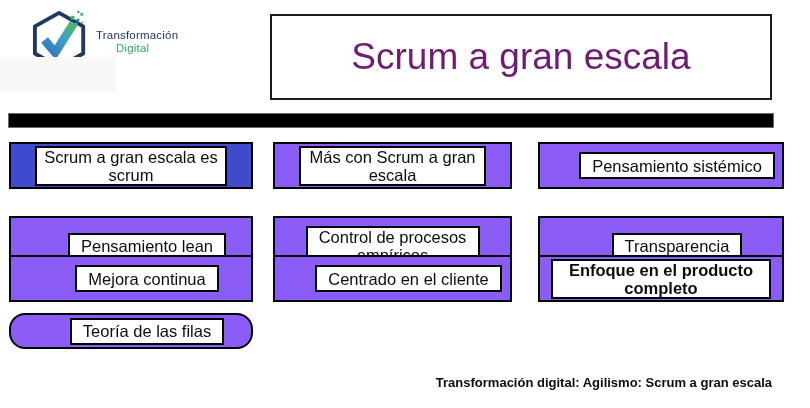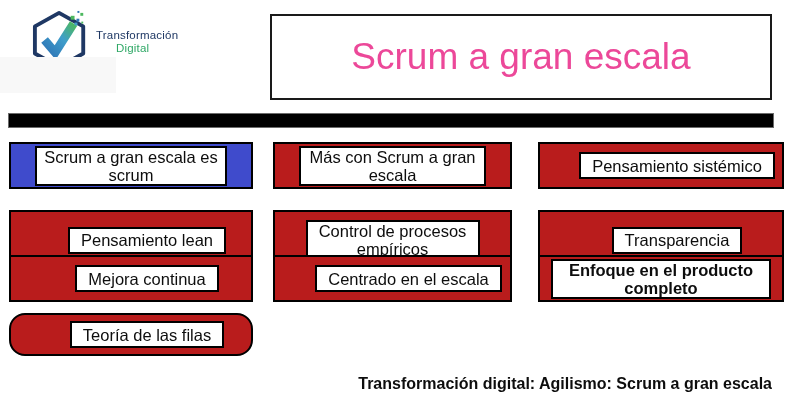--- a/index.html
+++ b/index.html
@@ -15,58 +15,58 @@
   .logo-text { position:absolute; left:72px; top:23px; line-height:13px; font-weight:normal; font-size:11.5px; letter-spacing:.2px; }
   .logo-line1 { color:#1F3864; }
   .logo-line2 { color:#2FA866;padding-left:20px; }
 
   
   .title-box {
     position:absolute; left:270px; top:14px; width:502px; height:86px;
     border:2px solid #1a1a1a; box-sizing:border-box; background:#fff;
     display:flex; align-items:center; justify-content:center;
   }
-  .title-box span { font-size:37px; color:#ec4899; }
+  .title-box span { font-size:37px; color:#701a75; }
 
   
   .black-bar {
     position:absolute; left:8px; top:113px; width:766px; height:15px;
     background:#000; border:1px solid #6b6b6b; box-sizing:border-box;
   }
 
   
   .box {
-    position:absolute; border:2px solid #000; background:#b91c1c; box-sizing:border-box;
+    position:absolute; border:2px solid #000; background:#8b5cf6; box-sizing:border-box;
     display:flex; align-items:center; justify-content:center;
   }
   .inner {
     border:2px solid #000; background:#fff; box-sizing:border-box;
     display:flex; align-items:center; justify-content:center; text-align:center;
     font-size:16.5px; line-height:18px; color:#0d0d0d;
   }
   .single { white-space:nowrap; height:27px; padding:0 11px;margin-left:32px; }
   .tall   { height:40px; padding:8px 6px; }
 
   .c1 { left:9px;   width:244px; }
   .c2 { left:273px; width:239px; }
   .c3 { left:538px; width:246px; }
   .r1 { top:142px; height:47px; }
-  .r2 { top:210px; height:60px; }
+  .r2 { top:216px; height:60px; }
   .r3 { top:255px; height:47px;justify-content:center; }
-  .r4 { top:313px; height:43px;border-radius:16px; }
+  .r4 { top:313px; height:36px;border-radius:16px; }
 
   .iw192 { width:192px; }
   .iw187 { width:187px; }
   .iw174 { width:174px;text-align:center; }
   .iw220 { width:220px;font-weight:bold; }
 
   
   .footer {
     position:absolute; top:375px; right:38px;
-    font-size:16px; font-weight:bold; color:#0d0d0d; white-space:nowrap;
+    font-size:13px; font-weight:bold; color:#0d0d0d; white-space:nowrap;
   }
 </style>
 </head>
 <body>
 
 <div class="logo">
   <svg width="62" height="58" viewBox="0 0 62 60">
     <defs>
       <linearGradient id="chk" x1="0" y1="1" x2="1" y2="0">
         <stop offset="0" stop-color="#2E75B6"></stop>
@@ -128,21 +128,21 @@
   </div>
 </div>
 
 <div class="box c1 r3">
   <div class="inner single">
     <span>Mejora continua</span>
   </div>
 </div>
 <div class="box c2 r3">
   <div class="inner single">
-    <span>Centrado en el escala</span>
+    <span>Centrado en el cliente</span>
   </div>
 </div>
 <div class="box c3 r3">
   <div class="inner tall iw220">
     <span>Enfoque en el producto completo</span>
   </div>
 </div>
 
 <div class="box c1 r4">
   <div class="inner single">

